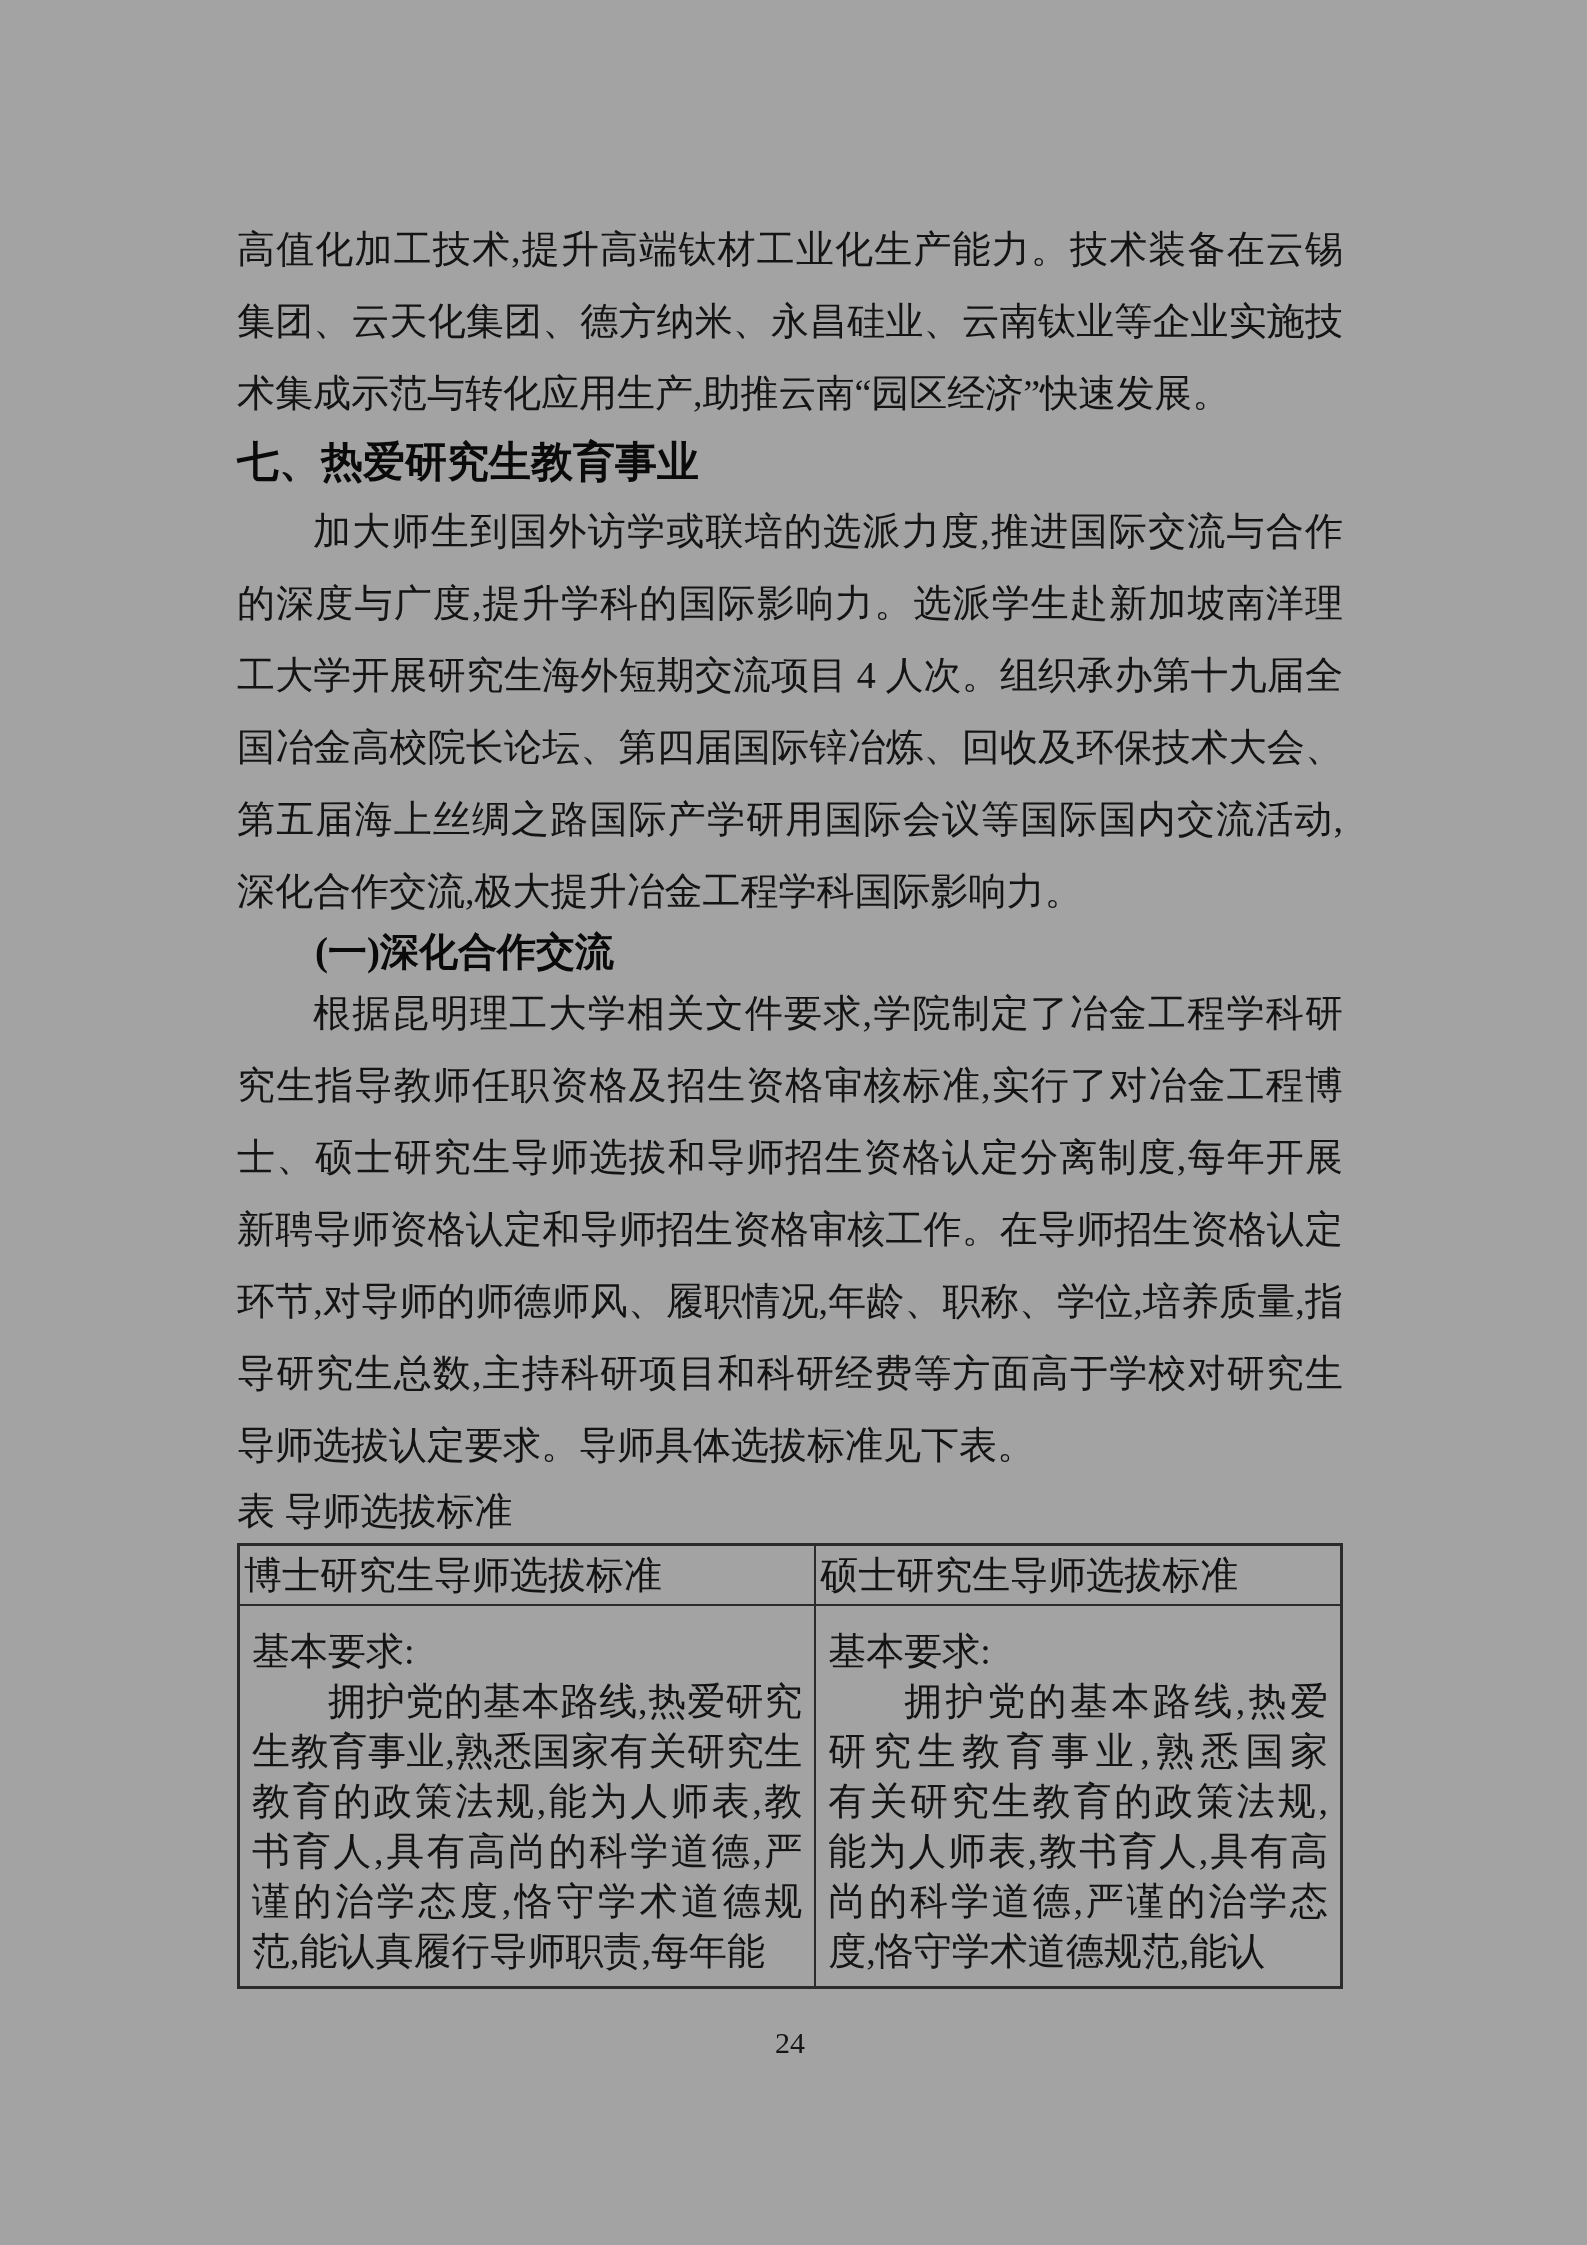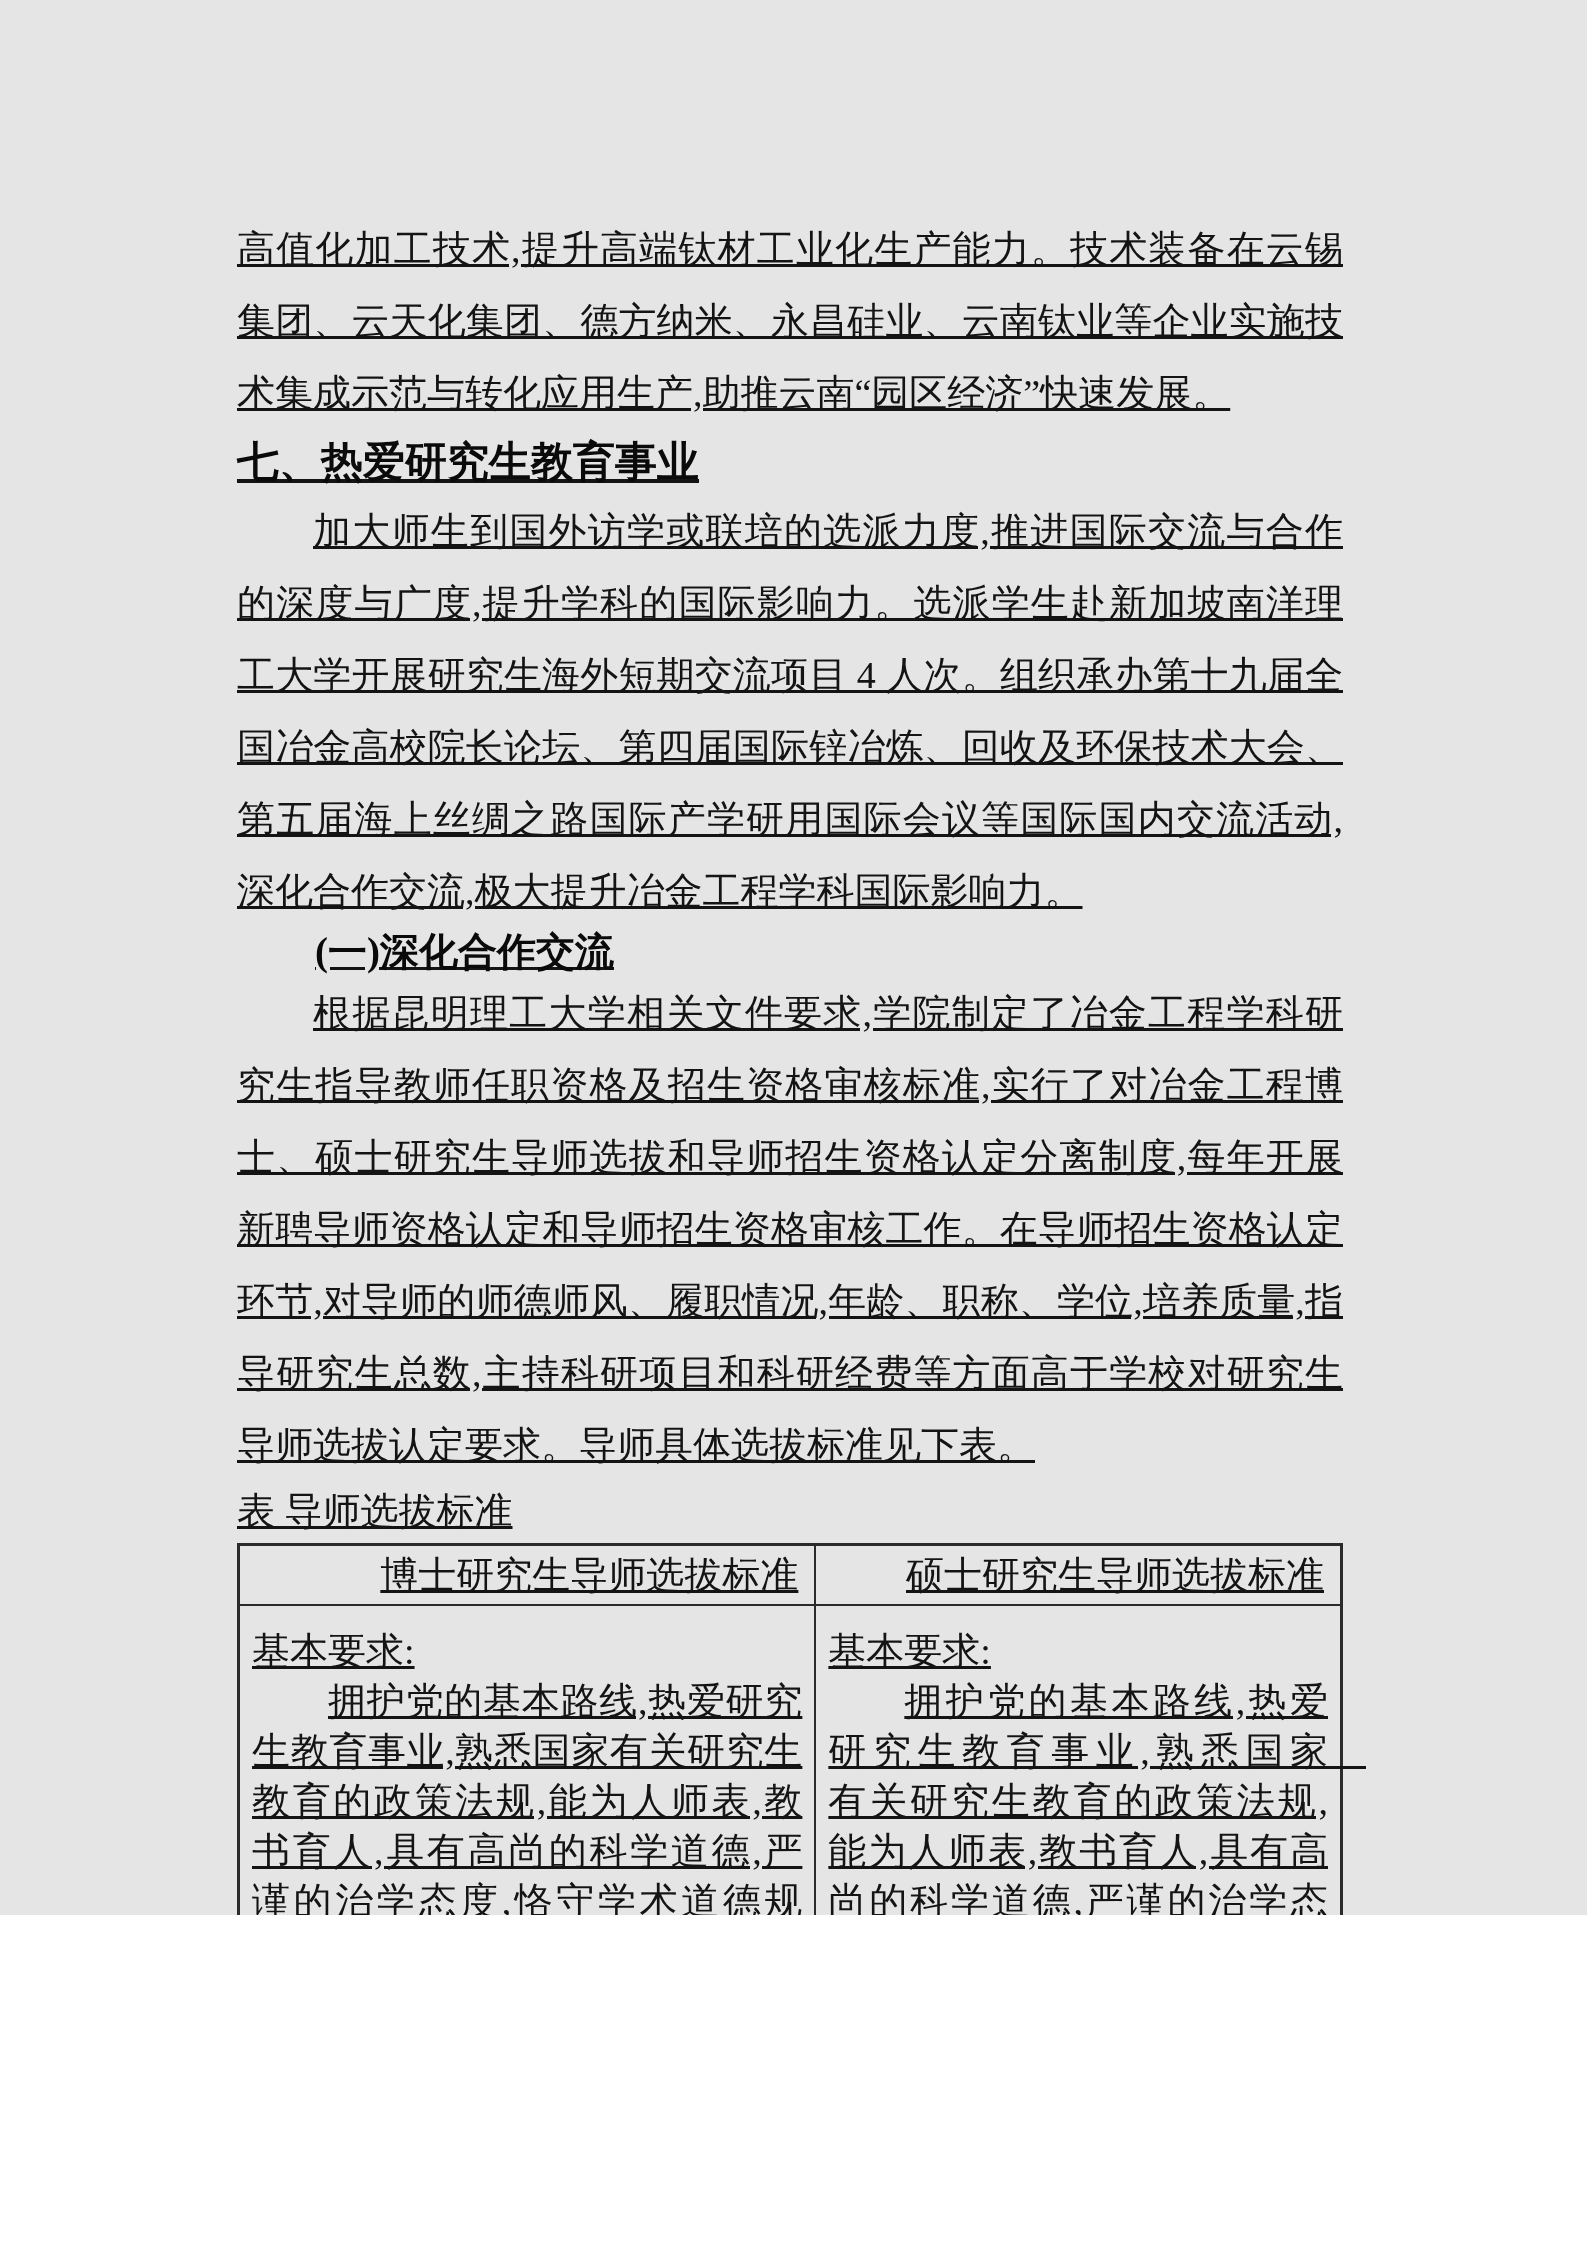--- a/index.html
+++ b/index.html
@@ -3,28 +3,27 @@
 <meta charset="utf-8">
 <style>
   html, body {
     margin: 0;
     padding: 0;
     background: #ffffff;
   }
   .page {
     position: relative;
     width: 1587px;
-    height: 1915px;
+    height: 2245px;
     box-sizing: border-box;
-    background: #e5e5e5;
+    background: #a3a3a3;
     color: #141414;
     padding: 213px 244px 0 237px;
     overflow: hidden;
     font-family: "Liberation Serif", "DejaVu Serif", serif;
-    text-decoration: underline;
   }
   p.body-text {
     margin: 0;
     font-size: 38px;
     line-height: 72px;
     text-align: justify;
     text-justify: inter-ideograph;
   }
   .indent { text-indent: 2em; }
   h2.section-heading {
@@ -54,22 +53,22 @@
     table-layout: fixed;
     border: 3px solid #2b2b2b;
   }
   col.col-phd    { width: 52.3%; }
   col.col-master { width: 47.7%; }
   table.selection-table th {
     border: 2px solid #2b2b2b;
     font-weight: 400;
     font-size: 38px;
     line-height: 48px;
-    padding: 5px 16px;
-    text-align: right;
+    padding: 5px 4px;
+    text-align: left;
   }
   table.selection-table td {
     border: 2px solid #2b2b2b;
     vertical-align: top;
     font-size: 38px;
     line-height: 50px;
     padding: 20px 12px 10px 12px;
     text-align: justify;
     text-justify: inter-ideograph;
   }

